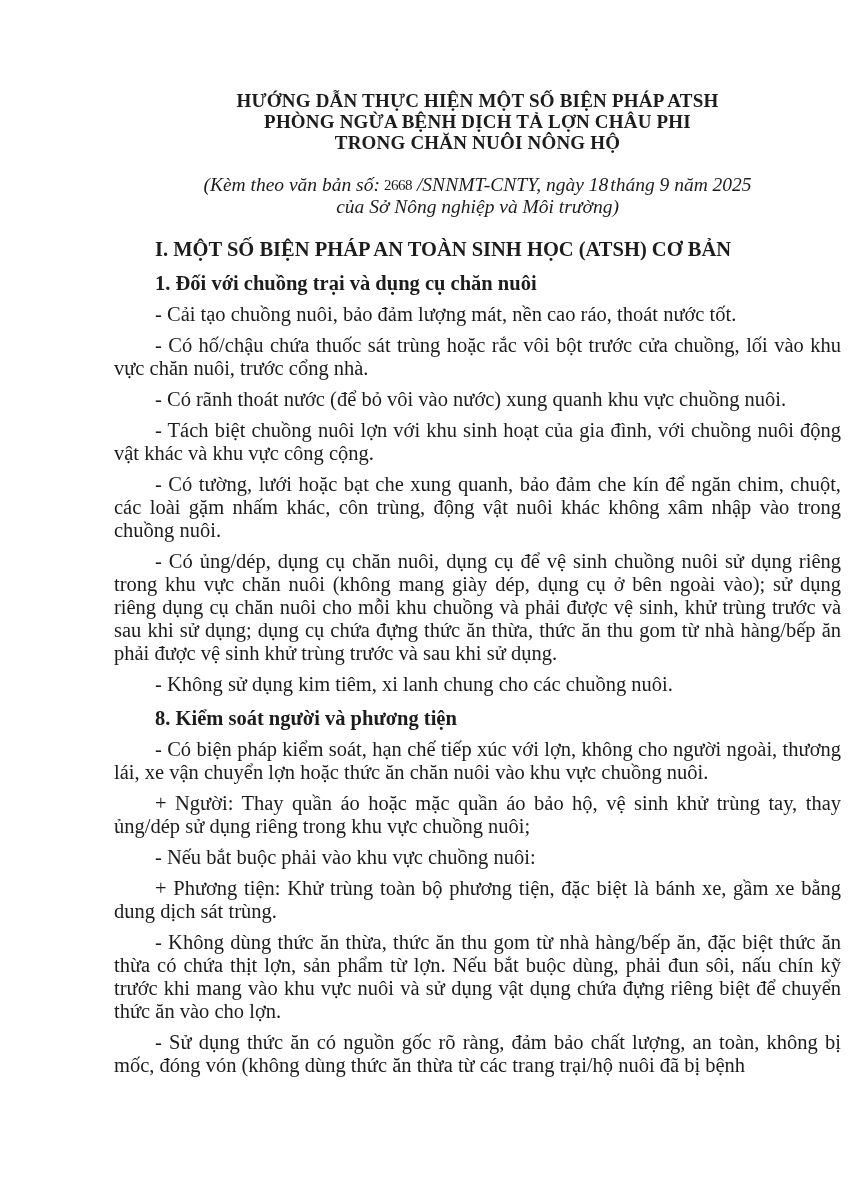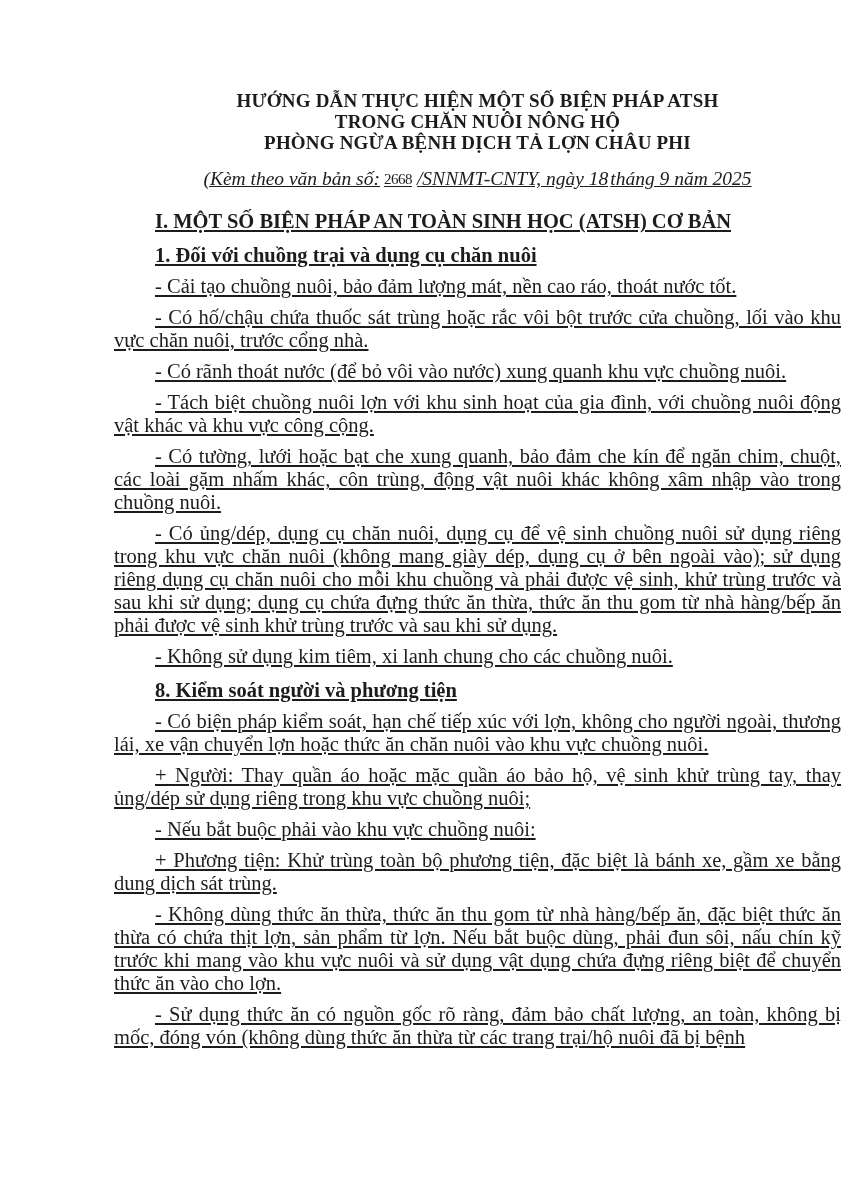--- a/index.html
+++ b/index.html
@@ -31,22 +31,21 @@
 
   .title-line {
     font-weight: bold;
     font-size: 19px;
     line-height: 21px;
     letter-spacing: 0.2px;
     white-space: nowrap;
   }
 
   .subtitle-block {
-    margin-top: 15px;
-    text-decoration: underline;
+    margin-top: 21px;
   }
 
   .subtitle-line {
     font-style: italic;
     font-size: 19.5px;
     line-height: 22px;
     white-space: nowrap;
   }
 
   .doc-number {
@@ -58,21 +57,20 @@
   }
 
   .filled-value {
     margin-right: 2px;
   }
 
   
   .doc-body {
     font-size: 20.5px;
     line-height: 23px;
-    text-decoration: underline;
   }
 
   .block {
     text-indent: 41px;
   }
 
   .section-heading {
     font-weight: bold;
     margin-top: 20px;
     font-size: 20.5px;
@@ -88,28 +86,29 @@
     text-align: justify;
   }
 </style>
 </head>
 <body>
 
 <div class="page">
 
   <header class="doc-header">
     <div class="title-line">HƯỚNG DẪN THỰC HIỆN MỘT SỐ BIỆN PHÁP ATSH</div>
+    <div class="title-line">PHÒNG NGỪA BỆNH DỊCH TẢ LỢN CHÂU PHI</div>
     <div class="title-line">TRONG CHĂN NUÔI NÔNG HỘ</div>
-    <div class="title-line">PHÒNG NGỪA BỆNH DỊCH TẢ LỢN CHÂU PHI</div>
 
     <div class="subtitle-block">
       <div class="subtitle-line">
         <span>(Kèm theo văn bản số:</span><span class="doc-number">2668</span><span>/SNNMT-CNTY, ngày</span>
         <span class="filled-value">18</span><span>tháng 9 năm 2025</span>
       </div>
+      <div class="subtitle-line">của Sở Nông nghiệp và Môi trường)</div>
     </div>
   </header>
 
   <main class="doc-body">
       <div class="block section-heading">I. MỘT SỐ BIỆN PHÁP AN TOÀN SINH HỌC (ATSH) CƠ BẢN</div>
       <div class="block sub-heading">1. Đối với chuồng trại và dụng cụ chăn nuôi</div>
       <div class="block para">- Cải tạo chuồng nuôi, bảo đảm lượng mát, nền cao ráo, thoát nước tốt.</div>
       <div class="block para">- Có hố/chậu chứa thuốc sát trùng hoặc rắc vôi bột trước cửa chuồng, lối vào khu vực chăn nuôi, trước cổng nhà.</div>
       <div class="block para">- Có rãnh thoát nước (để bỏ vôi vào nước) xung quanh khu vực chuồng nuôi.</div>
       <div class="block para">- Tách biệt chuồng nuôi lợn với khu sinh hoạt của gia đình, với chuồng nuôi động vật khác và khu vực công cộng.</div>

